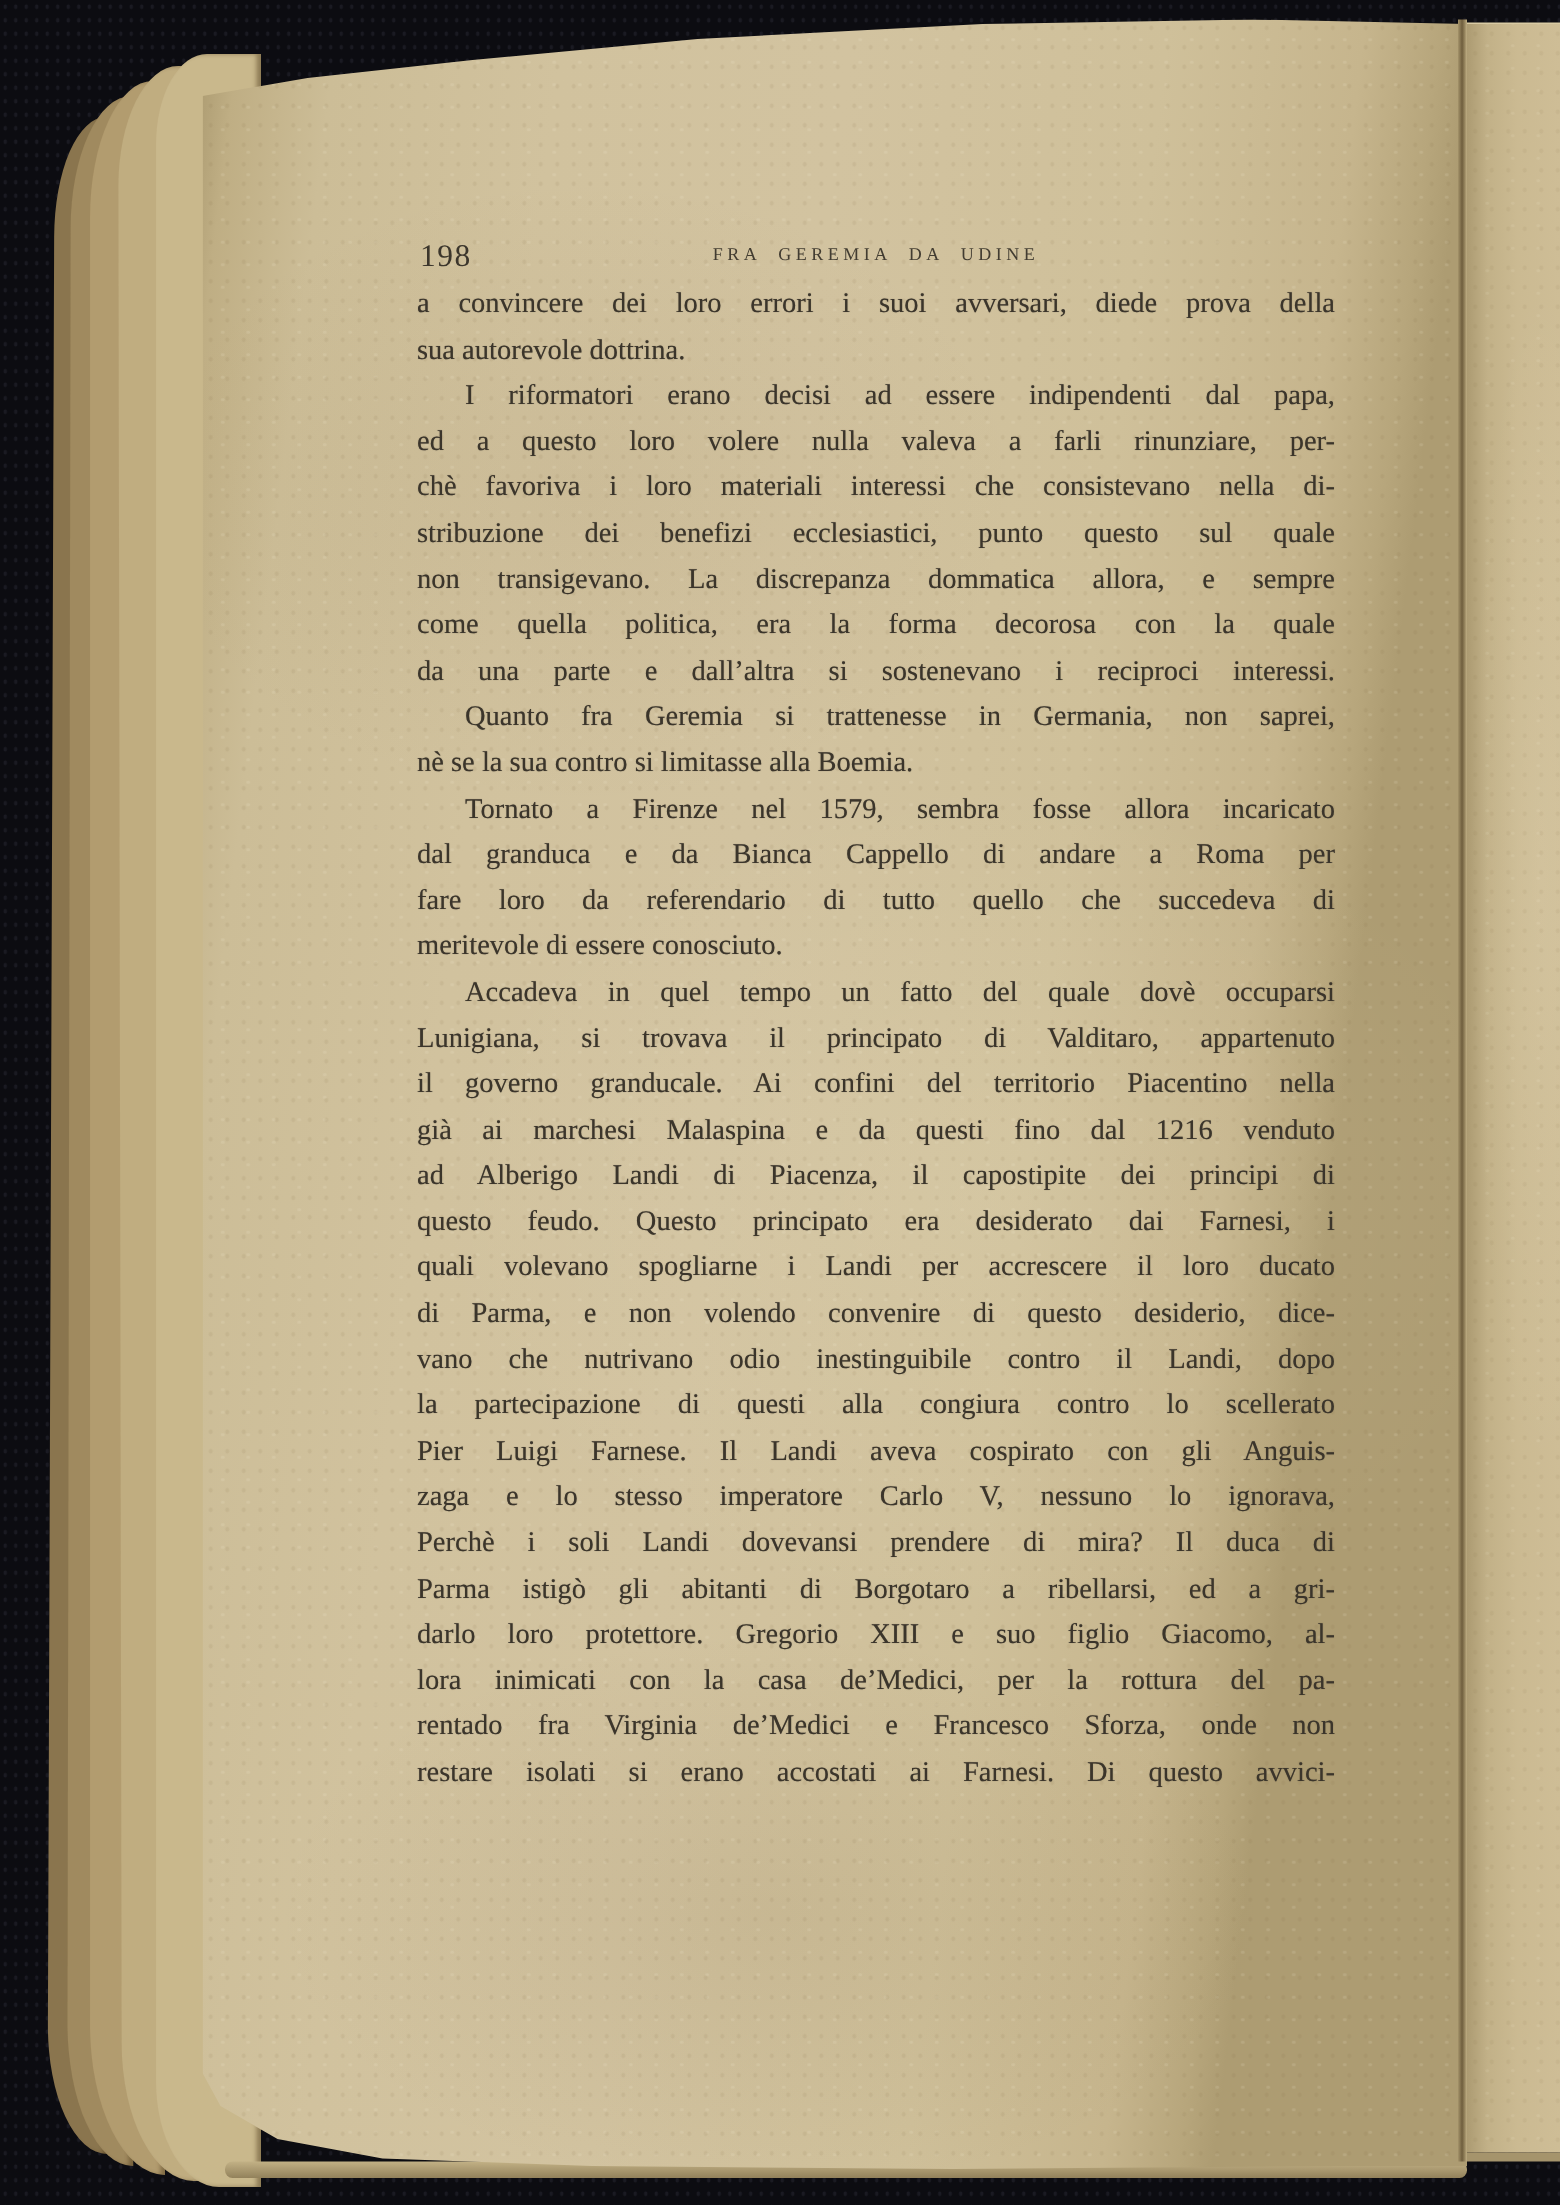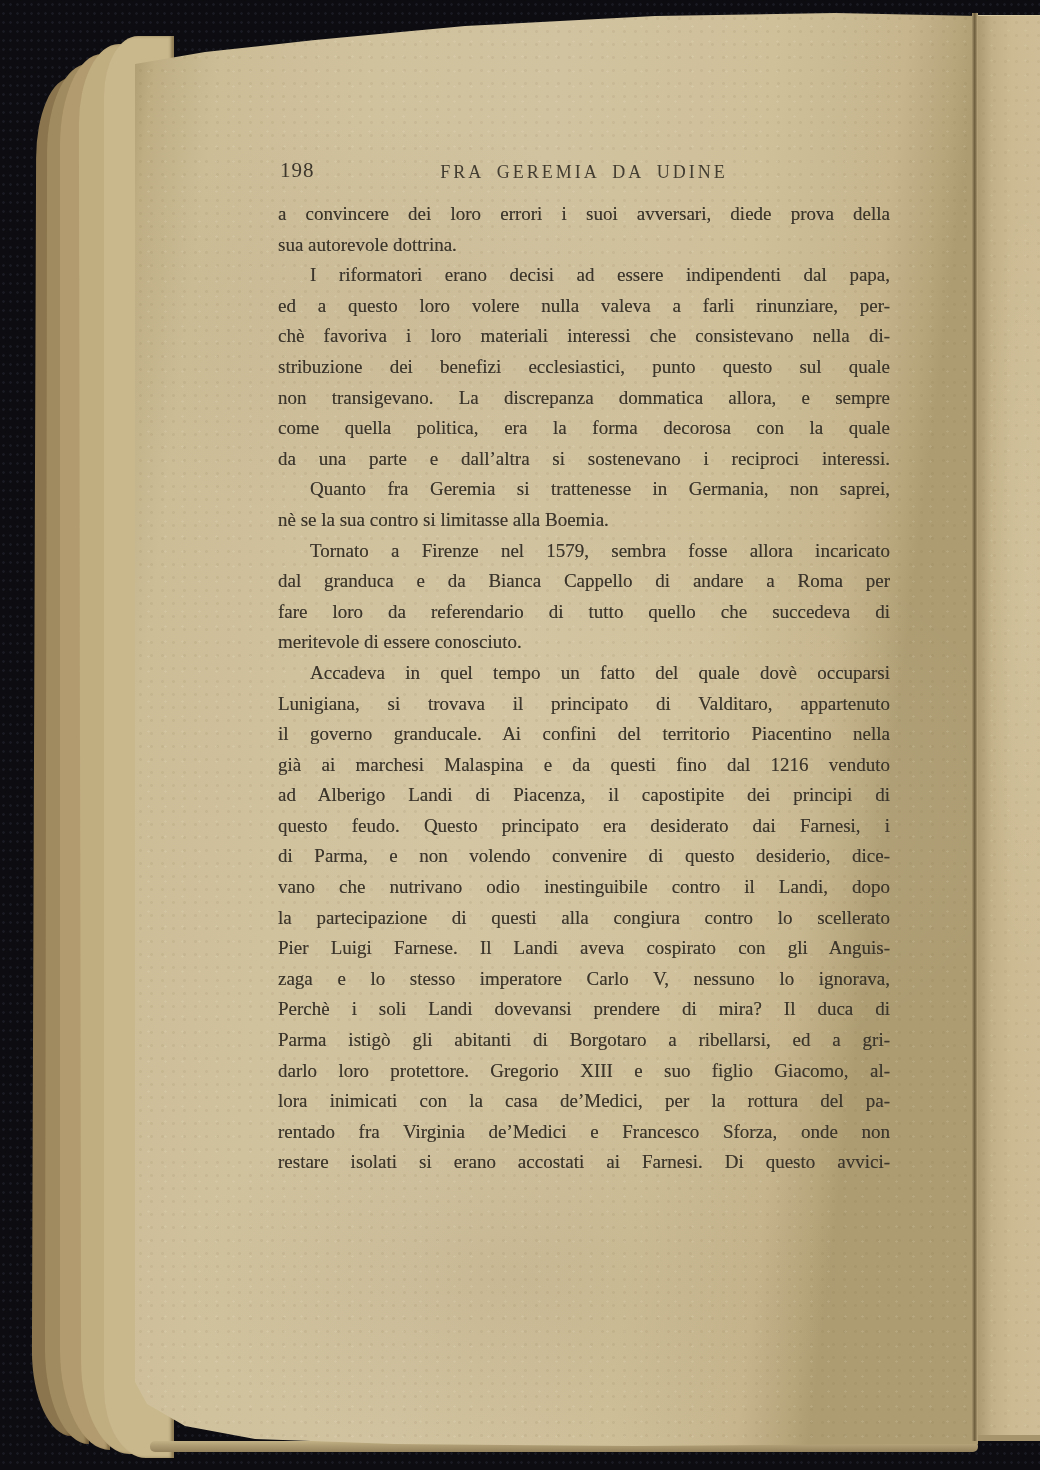--- a/index.html
+++ b/index.html
@@ -46,23 +46,23 @@
   .texture{position:absolute;inset:0;pointer-events:none;
     background-image:
       radial-gradient(rgba(124,100,62,0.10) 1px, transparent 1.6px),
       radial-gradient(rgba(255,250,230,0.12) 1px, transparent 1.5px);
     background-size:11px 13px,17px 15px;background-position:0 0,5px 7px;}
 
   .header{position:absolute;left:143px;top:146px;width:612px;height:26px;}
   .pagenum{position:absolute;left:2px;top:0;font-size:21px;color:#3c362c;
     letter-spacing:1px;}
   .runhead{position:absolute;left:0;right:0;top:4px;text-align:center;
-    font-size:18px;letter-spacing:3px;word-spacing:6px;color:#423c31;}
+    font-size:12px;letter-spacing:3px;word-spacing:6px;color:#423c31;}
 
-  .body{position:absolute;left:143px;top:187px;width:612px;color:#3b352b;
+  .body{position:absolute;left:143px;top:176px;width:612px;color:#3b352b;
     font-size:19px;line-height:30.6px;
     text-shadow:0 0 0.6px rgba(59,53,43,0.55);}
   .line{text-align:justify;text-align-last:justify;white-space:normal;}
   .line.indent{padding-left:32px;}
   .line.short{text-align-last:left;}
 
   
   .crease{position:absolute;left:972px;top:13px;width:6px;height:1428px;
     background:linear-gradient(90deg,#a5946b,#6e5d3d 45%,#8f7e58 70%,#c0af85);}
   .next-page{position:absolute;left:978px;top:15px;width:62px;height:1419px;
@@ -106,20 +106,21 @@
         <div class="line indent">Tornato a Firenze nel 1579, sembra fosse allora incaricato</div>
         <div class="line">dal granduca e da Bianca Cappello di andare a Roma per</div>
         <div class="line">fare loro da referendario di tutto quello che succedeva di</div>
         <div class="line short">meritevole di essere conosciuto.</div>
         <div class="line indent">Accadeva in quel tempo un fatto del quale dovè occuparsi</div>
         <div class="line">Lunigiana, si trovava il principato di Valditaro, appartenuto</div>
         <div class="line">il governo granducale. Ai confini del territorio Piacentino nella</div>
         <div class="line">già ai marchesi Malaspina e da questi fino dal 1216 venduto</div>
         <div class="line">ad Alberigo Landi di Piacenza, il capostipite dei principi di</div>
         <div class="line">questo feudo. Questo principato era desiderato dai Farnesi, i</div>
+        <div class="line">quali volevano spogliarne i Landi per accrescere il loro ducato</div>
         <div class="line">di Parma, e non volendo convenire di questo desiderio, dice-</div>
         <div class="line">vano che nutrivano odio inestinguibile contro il Landi, dopo</div>
         <div class="line">la partecipazione di questi alla congiura contro lo scellerato</div>
         <div class="line">Pier Luigi Farnese. Il Landi aveva cospirato con gli Anguis-</div>
         <div class="line">zaga e lo stesso imperatore Carlo V, nessuno lo ignorava,</div>
         <div class="line">Perchè i soli Landi dovevansi prendere di mira? Il duca di</div>
         <div class="line">Parma istigò gli abitanti di Borgotaro a ribellarsi, ed a gri-</div>
         <div class="line">darlo loro protettore. Gregorio XIII e suo figlio Giacomo, al-</div>
         <div class="line">lora inimicati con la casa de’Medici, per la rottura del pa-</div>
         <div class="line">rentado fra Virginia de’Medici e Francesco Sforza, onde non</div>

